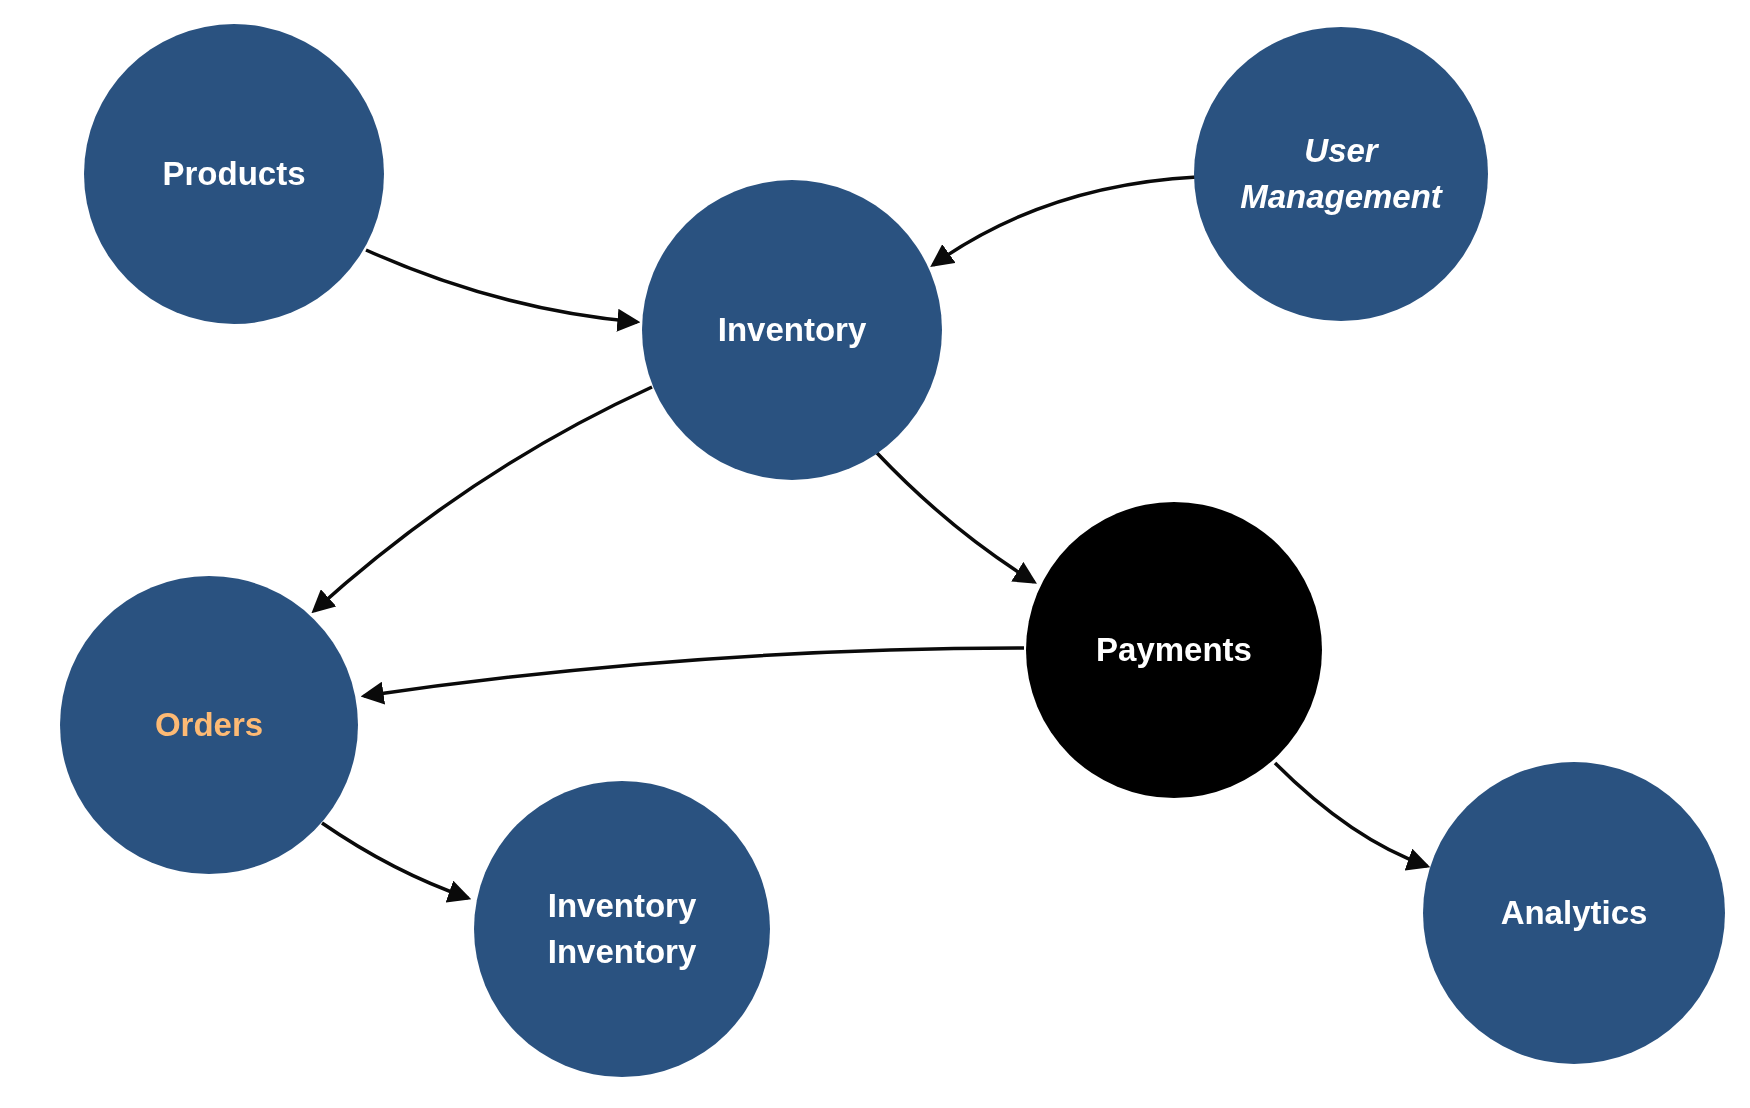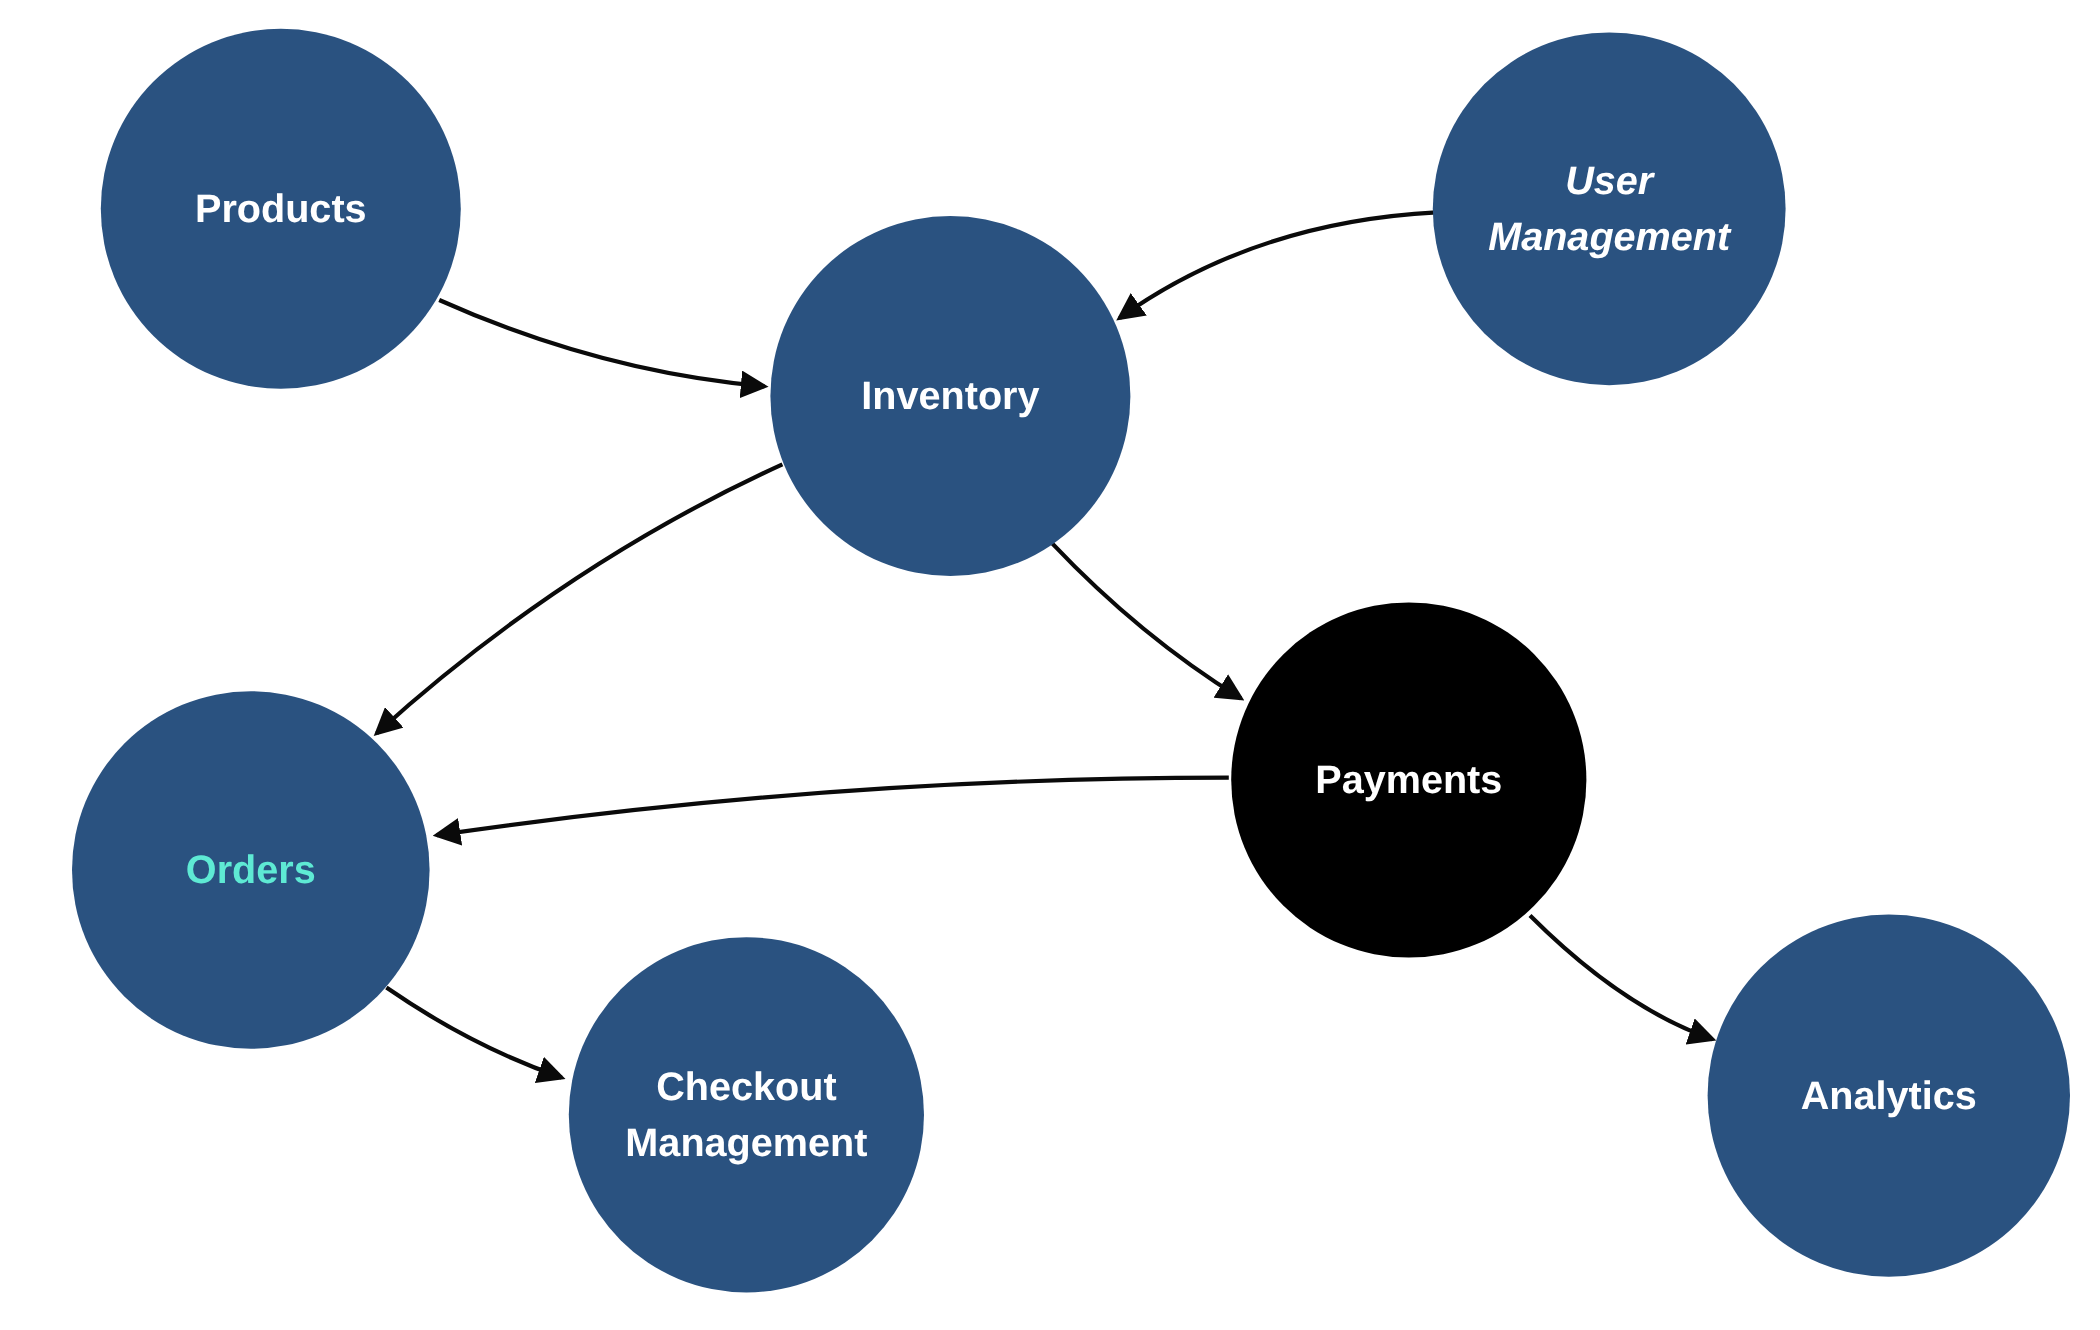--- a/index.html
+++ b/index.html
@@ -64,26 +64,26 @@
 
   <div class="node" style="left: 84px; top: 24px; width: 300px; height: 300px; background: rgb(42, 82, 128); color: rgb(255, 255, 255); align-items: center;">
     <span class="node-label">Products</span>
   </div>
   <div class="node" style="left: 642px; top: 180px; width: 300px; height: 300px; background: rgb(42, 82, 128); color: rgb(255, 255, 255);">
     <span class="node-label">Inventory</span>
   </div>
   <div class="node" style="left: 1194px; top: 27px; width: 294px; height: 294px; background: rgb(42, 82, 128); color: rgb(255, 255, 255); font-style: italic;">
     <span class="node-label">User Management</span>
   </div>
-  <div class="node" style="left: 60px; top: 576px; width: 298px; height: 298px; background: rgb(42, 82, 128); color: #5eead4;">
+  <div class="node" style="left: 60px; top: 576px; width: 298px; height: 298px; background: rgb(42, 82, 128); color: #fdba74;">
     <span class="node-label">Orders</span>
   </div>
   <div class="node" style="left: 1026px; top: 502px; width: 296px; height: 296px; background: #000000; color: rgb(255, 255, 255);">
     <span class="node-label">Payments</span>
   </div>
   <div class="node" style="left: 474px; top: 781px; width: 296px; height: 296px; background: rgb(42, 82, 128); color: rgb(255, 255, 255);">
-    <span class="node-label">Checkout Management</span>
+    <span class="node-label">Inventory Inventory</span>
   </div>
   <div class="node" style="left: 1423px; top: 762px; width: 302px; height: 302px; background: rgb(42, 82, 128); color: rgb(255, 255, 255);">
     <span class="node-label">Analytics</span>
   </div>
 
 </div>
 
 </body></html>

